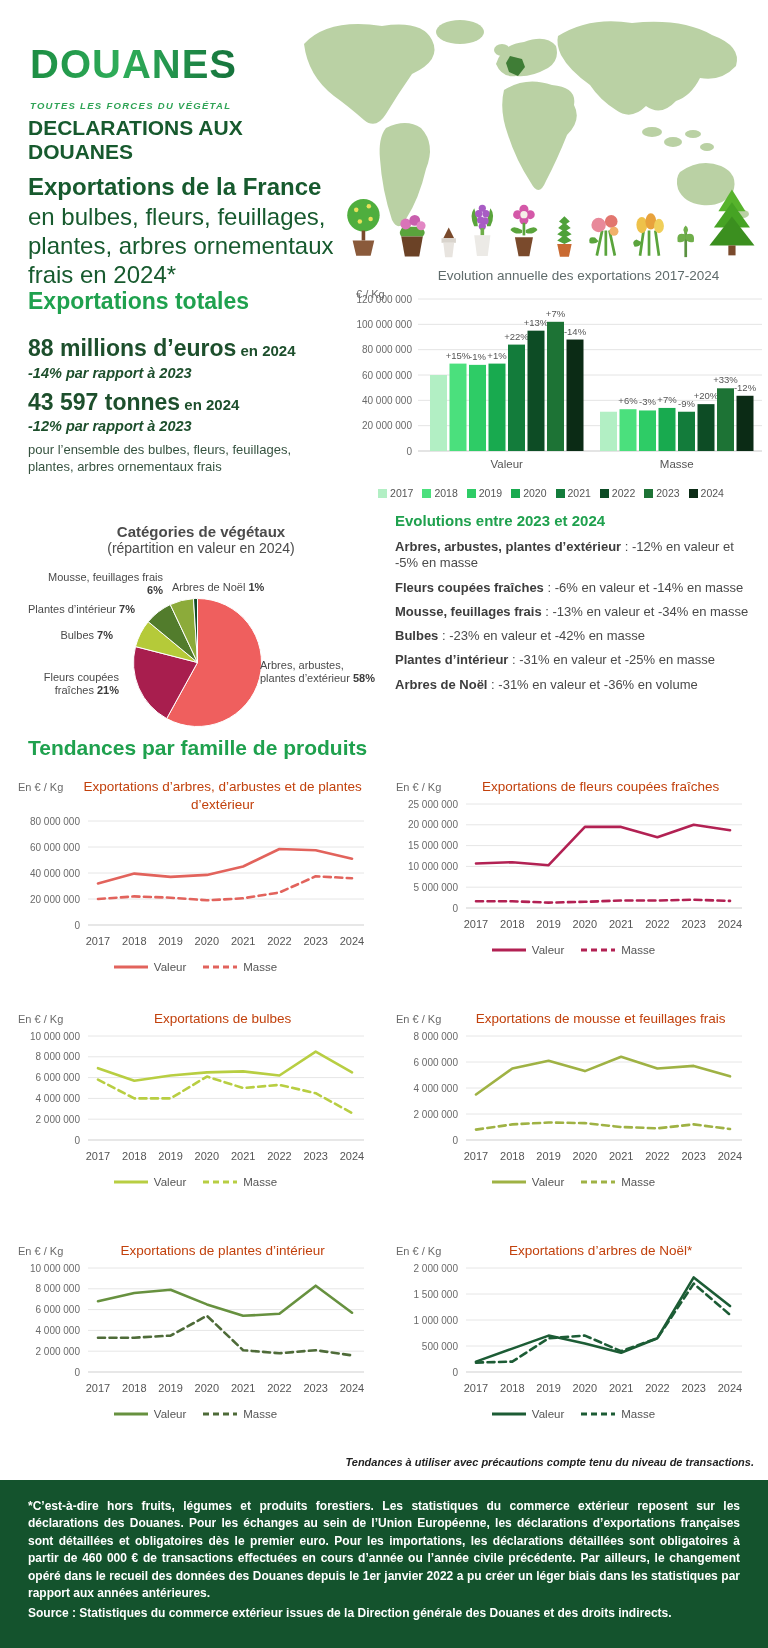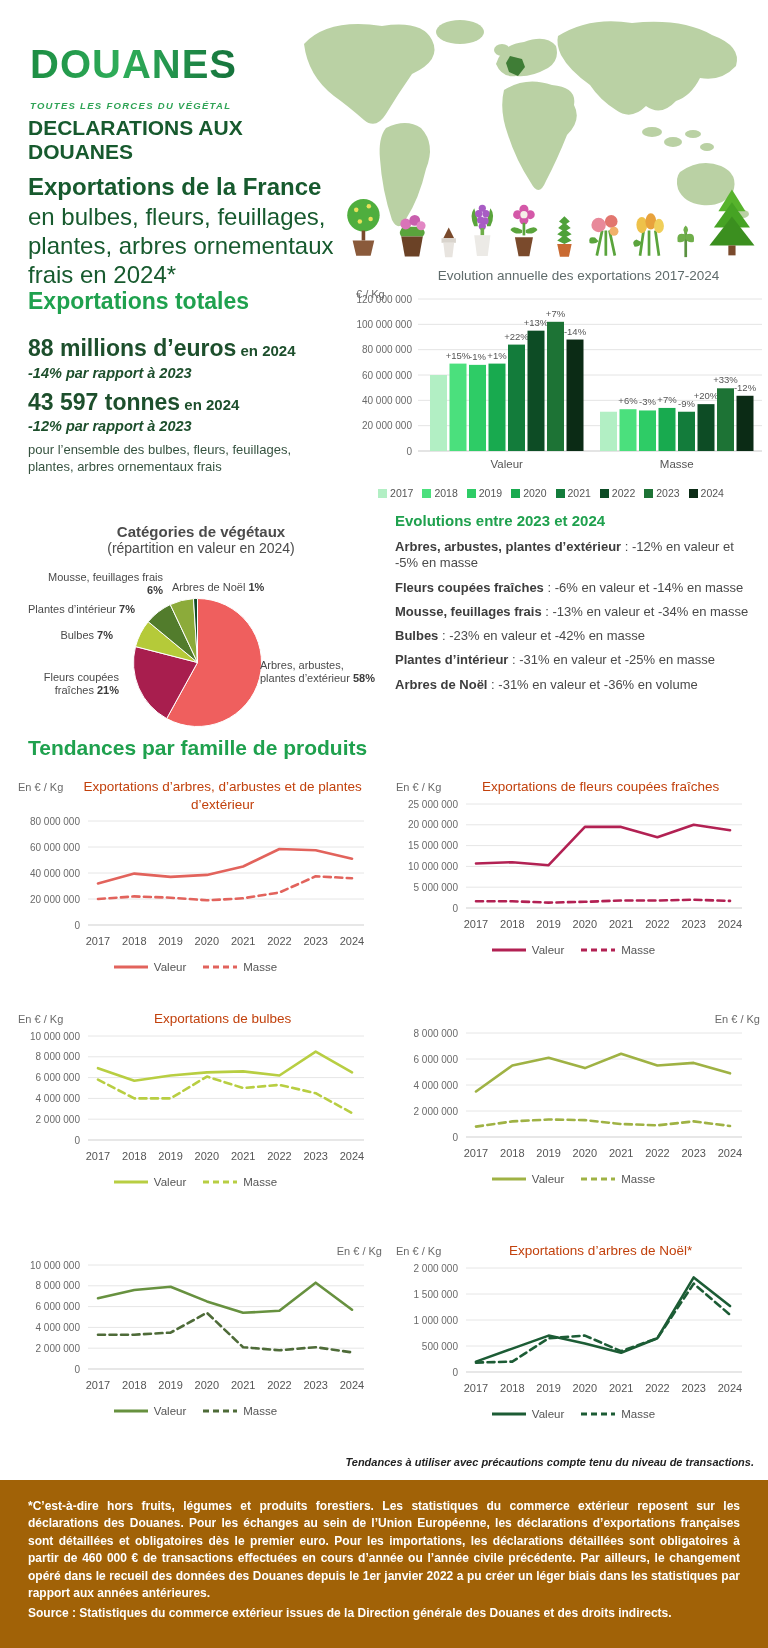--- a/index.html
+++ b/index.html
@@ -59,21 +59,21 @@
   .lchart{position:relative;height:222px;padding:0 2px;}
   .lchart .hdr{display:flex;align-items:flex-start;justify-content:flex-end;}
   .lchart .unit{font-size:11px;color:#6a6a6a;white-space:nowrap;margin:3px 0 0 10px;}
   .lchart .title{flex:1;text-align:center;font-size:13.5px;color:#c2410c;line-height:1.3;padding:0 6px;}
   .lchart .legend{display:flex;justify-content:center;align-items:center;gap:16px;margin-top:2px;}
   .lchart .legend .li{display:flex;align-items:center;gap:5px;font-size:11.5px;color:#555;}
 
   
   #trans-note{position:absolute;right:14px;top:1456px;font-size:11px;font-weight:700;
     font-style:italic;color:#222;}
-  #footer{position:absolute;left:0;top:1480px;width:768px;height:168px;background:#a16207;
+  #footer{position:absolute;left:0;top:1480px;width:768px;height:168px;background:#14532d;
     box-sizing:border-box;padding:18px 28px;color:#fff;}
   #footer .note{font-size:12px;font-weight:700;line-height:1.45;text-align:justify;}
   #footer .source{font-size:12px;font-weight:700;margin-top:4px;}
 
   svg text{font-family:"Liberation Sans",sans-serif;}
 </style>
 </head>
 <body>
 
 <div id="page">
@@ -429,20 +429,21 @@
             <span><svg width="36" height="8">
                 <line x1="1" y1="4" x2="35" y2="4" stroke="#b8ce42" stroke-width="3.2" stroke-dasharray="6 4"></line>
               </svg></span>
             <span>Masse</span>
           </span>
       </div>
     </div>
     <div class="lchart">
       <div class="hdr">
           <span class="unit">En € / Kg</span>
+          <span class="title">Exportations de mousse et feuillages frais</span>
         </div>
       <div><svg viewBox="0 0 372 142" width="372" height="142">
             <line x1="80" y1="112" x2="356" y2="112" stroke="#cfcfcf" stroke-width="1"></line>
             <text x="72" y="115.5" text-anchor="end" font-size="10" fill="#6a6a6a">0</text>
             <line x1="80" y1="86" x2="356" y2="86" stroke="#e6e6e6" stroke-width="1"></line>
             <text x="72" y="89.5" text-anchor="end" font-size="10" fill="#6a6a6a">2 000 000</text>
             <line x1="80" y1="60" x2="356" y2="60" stroke="#e6e6e6" stroke-width="1"></line>
             <text x="72" y="63.5" text-anchor="end" font-size="10" fill="#6a6a6a">4 000 000</text>
             <line x1="80" y1="34" x2="356" y2="34" stroke="#e6e6e6" stroke-width="1"></line>
             <text x="72" y="37.5" text-anchor="end" font-size="10" fill="#6a6a6a">6 000 000</text>
@@ -470,20 +471,21 @@
             <span><svg width="36" height="8">
                 <line x1="1" y1="4" x2="35" y2="4" stroke="#9fb244" stroke-width="3.2" stroke-dasharray="6 4"></line>
               </svg></span>
             <span>Masse</span>
           </span>
       </div>
     </div>
     <div class="lchart">
       <div class="hdr">
           <span class="unit">En € / Kg</span>
+          <span class="title">Exportations de plantes d’intérieur</span>
         </div>
       <div><svg viewBox="0 0 372 142" width="372" height="142">
             <line x1="80" y1="112" x2="356" y2="112" stroke="#cfcfcf" stroke-width="1"></line>
             <text x="72" y="115.5" text-anchor="end" font-size="10" fill="#6a6a6a">0</text>
             <line x1="80" y1="91.2" x2="356" y2="91.2" stroke="#e6e6e6" stroke-width="1"></line>
             <text x="72" y="94.7" text-anchor="end" font-size="10" fill="#6a6a6a">2 000 000</text>
             <line x1="80" y1="70.4" x2="356" y2="70.4" stroke="#e6e6e6" stroke-width="1"></line>
             <text x="72" y="73.9" text-anchor="end" font-size="10" fill="#6a6a6a">4 000 000</text>
             <line x1="80" y1="49.6" x2="356" y2="49.6" stroke="#e6e6e6" stroke-width="1"></line>
             <text x="72" y="53.1" text-anchor="end" font-size="10" fill="#6a6a6a">6 000 000</text>

